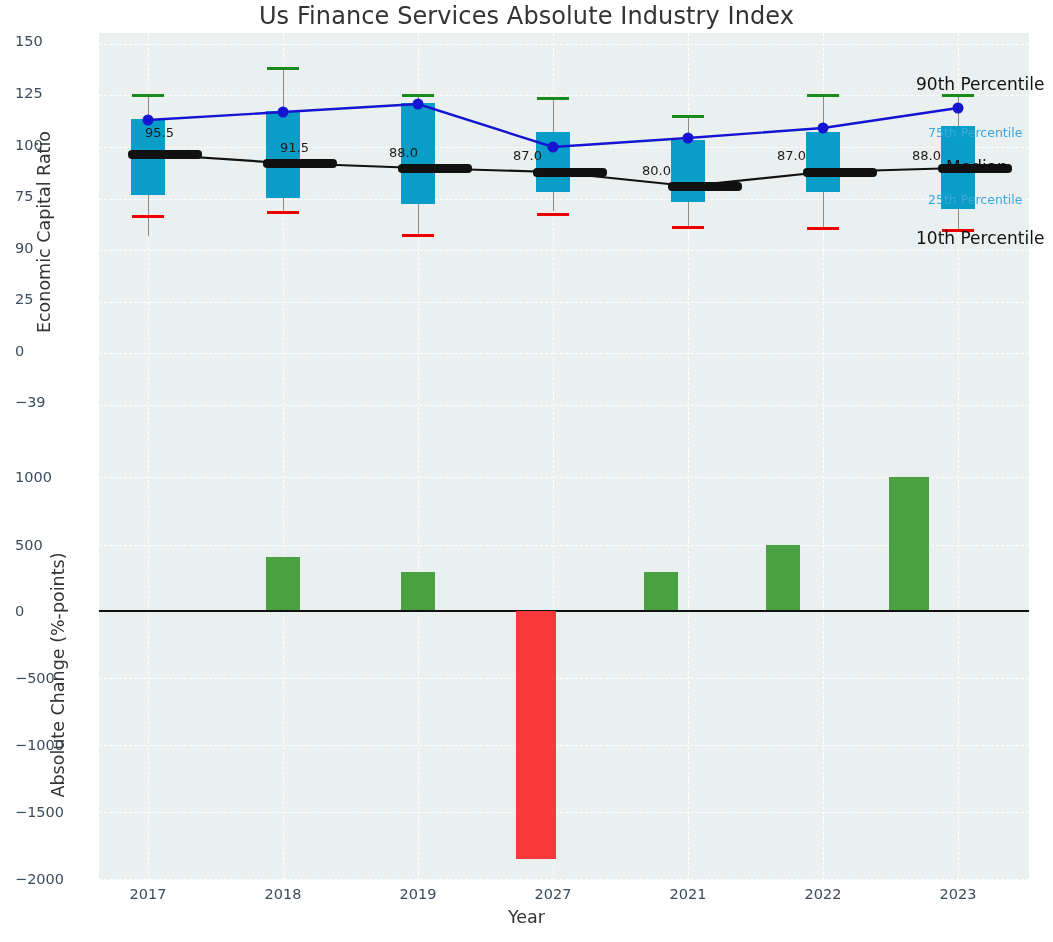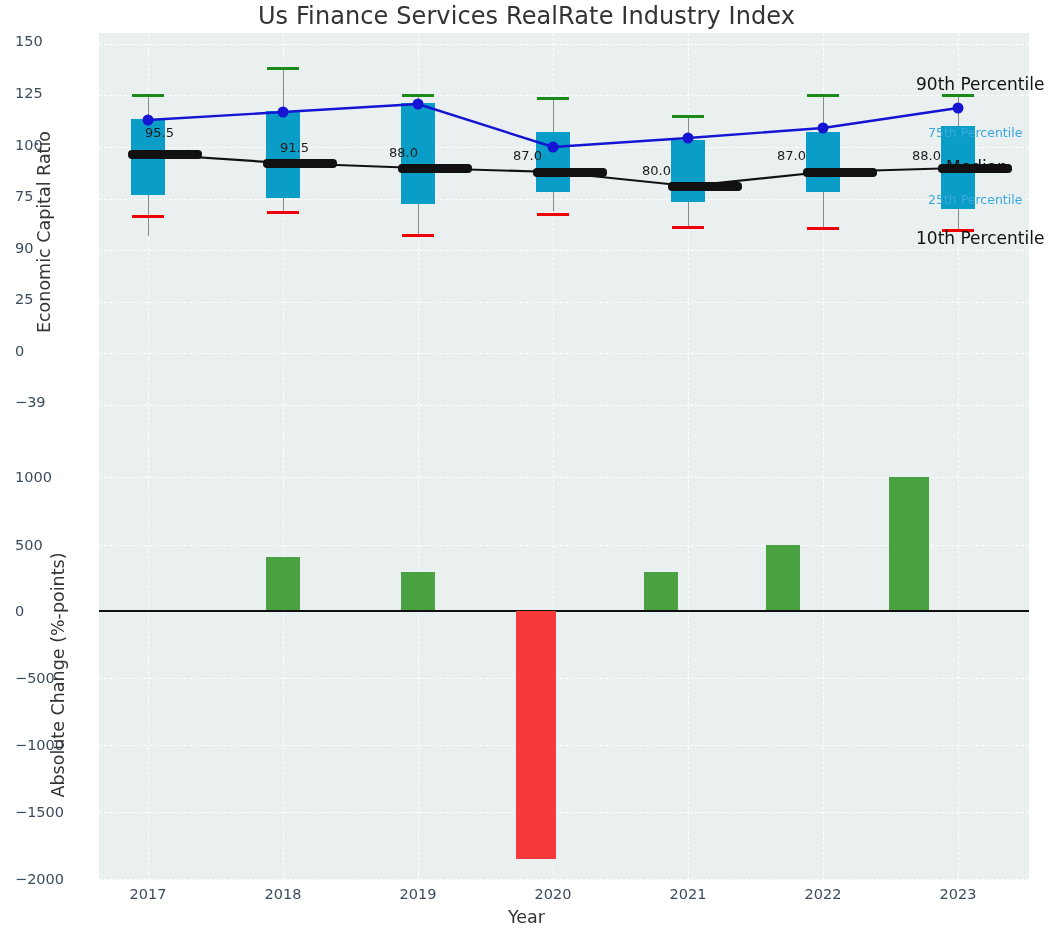--- a/index.html
+++ b/index.html
@@ -53,21 +53,21 @@
   .anno{position:absolute;font-size:17px;color:#111;white-space:nowrap;}
   .anno-blue{position:absolute;font-size:12.5px;color:#3aa8dc;white-space:nowrap;}
 
   .bar{position:absolute;}
 </style>
 </head>
 <body>
 
 <div id="stage">
 
-  <div class="chart-title">Us Finance Services RealRate Industry Index</div>
+  <div class="chart-title">Us Finance Services Absolute Industry Index</div>
 
   <div class="panel" id="panel-top">
     <div class="gridline" style="top:11px"></div>
     <div class="gridline" style="top:62px"></div>
     <div class="gridline" style="top:114px"></div>
     <div class="gridline" style="top:166px"></div>
     <div class="gridline" style="top:217px"></div>
     <div class="gridline" style="top:269px"></div>
     <div class="gridline" style="top:320px"></div>
     <div class="gridline" style="top:372px"></div>
@@ -197,20 +197,20 @@
   <div class="bar" style="left:266px;top:557px;width:34px;height:53px;background:#4aa142;"></div>
   <div class="bar" style="left:401px;top:572px;width:34px;height:38px;background:#4aa142;"></div>
   <div class="bar" style="left:516px;top:611px;width:40px;height:248px;background:#f8393c;"></div>
   <div class="bar" style="left:644px;top:572px;width:34px;height:38px;background:#4aa142;"></div>
   <div class="bar" style="left:766px;top:545px;width:34px;height:65px;background:#4aa142;"></div>
   <div class="bar" style="left:889px;top:477px;width:40px;height:133px;background:#4aa142;"></div>
 
   <div class="xtick" style="left:103px">2017</div>
   <div class="xtick" style="left:238px">2018</div>
   <div class="xtick" style="left:373px">2019</div>
-  <div class="xtick" style="left:508px">2020</div>
+  <div class="xtick" style="left:508px">2027</div>
   <div class="xtick" style="left:643px">2021</div>
   <div class="xtick" style="left:778px">2022</div>
   <div class="xtick" style="left:913px">2023</div>
 
   <div id="xlab">Year</div>
 
 </div>
 
 </body></html>

